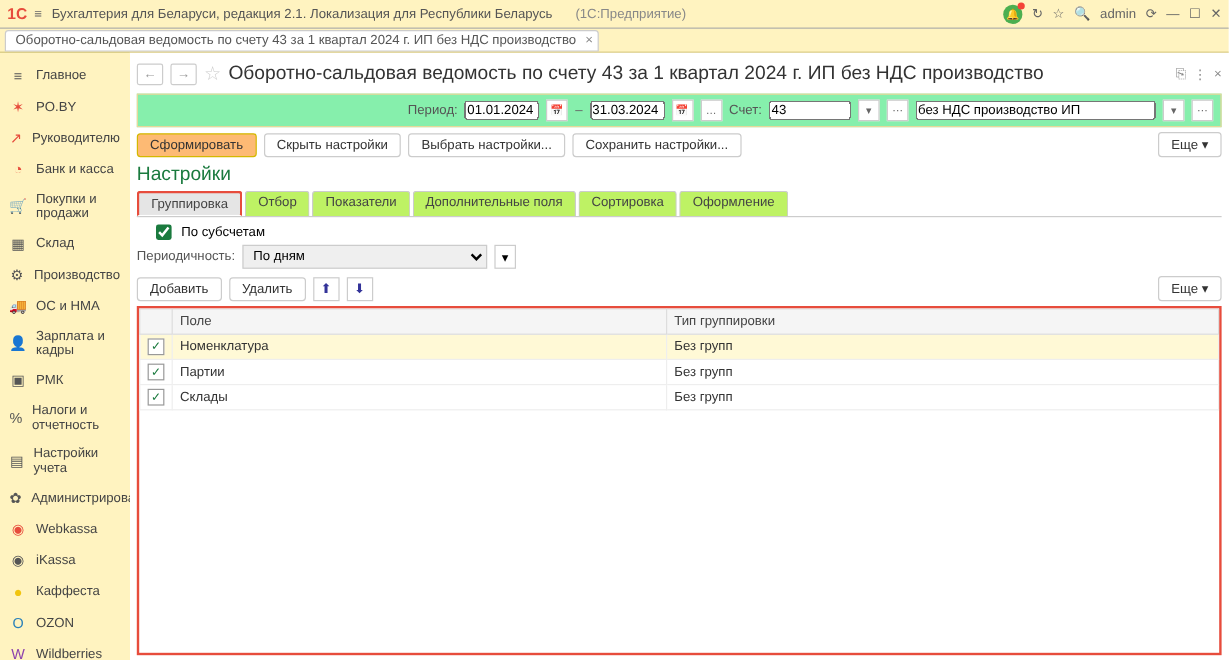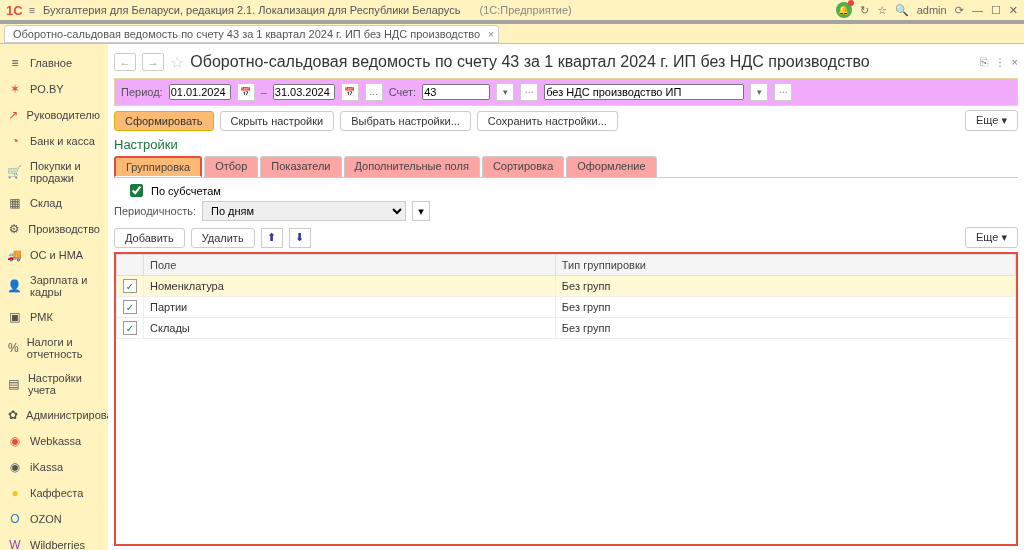--- a/index.html
+++ b/index.html
@@ -1,17 +1,17 @@
 <!DOCTYPE html>
 <html><head>
 <meta charset="utf-8">
 <style>
 * { margin:0; padding:0; box-sizing:border-box; font-family:Arial,sans-serif; font-size:11px; }
 body { background:#fff; width:1024px; height:550px; overflow:hidden; }
-.titlebar { height:24px; background:#fff3c0; display:flex; align-items:center; padding:0 6px; border-bottom:4px solid #a3a3a3; }
+.titlebar { height:24px; background:#fff3c0; display:flex; align-items:center; padding:0 6px; border-bottom:1px solid #a3a3a3; }
 .titlebar .logo { color:#e74c3c; font-weight:bold; font-size:13px; margin-right:6px; }
 .titlebar .menu-icon { margin-right:8px; color:#666; cursor:pointer; }
 .titlebar .title { color:#555; flex:1; }
 .titlebar .subtitle { color:#888;padding-left:16px; }
 .titlebar .right { display:flex; align-items:center; gap:8px; color:#666; }
 .titlebar .bell { background:#4caf50; color:#fff; width:16px; height:16px; border-radius:50%; display:flex; align-items:center; justify-content:center; font-size:9px; position:relative; }
 .titlebar .bell::after { content:''; position:absolute; top:-2px; right:-2px; width:6px; height:6px; background:#f44336; border-radius:50%; }
 .titlebar .ico { cursor:pointer; }
 .tabsbar { height:20px; background:#fff3c0; display:flex; align-items:center; padding:0 4px; border-bottom:1px solid #d4c67a; }
 .tabsbar .tab { background:#fff; border:1px solid #ccc; border-radius:3px 3px 0 0; padding:2px 18px 2px 8px; color:#555; font-size:10px; position:relative; }
@@ -19,35 +19,35 @@
 .main { display:flex; height:506px; }
 .sidebar { width:108px; background:#fff3c0; padding:6px 0; overflow-y:auto; }
 .sidebar .item { display:flex; align-items:center; padding:6px 8px; color:#444; cursor:pointer; gap:8px; }
 .sidebar .ic { width:14px; height:14px; display:inline-flex; align-items:center; justify-content:center; font-size:12px; }
 .content { flex:1; background:#fff; padding:4px 6px; display:flex; flex-direction:column; }
 .header-row { display:flex; align-items:center; gap:6px; height:28px; }
 .nav-btn { width:22px; height:18px; border:1px solid #ccc; background:#fff; border-radius:2px; display:inline-flex; align-items:center; justify-content:center; color:#999; cursor:pointer; }
 .star { color:#ccc; font-size:16px; cursor:pointer; }
 .page-title { font-size:16px; color:#333; }
 .hdr-right { margin-left:auto; display:flex; gap:6px; color:#888; }
-.period-bar { background:#f0abfc; border:1px solid #e6d89a; padding:4px 6px; display:flex; align-items:center; gap:6px; margin-top:2px; }
+.period-bar { background:#86efac; border:1px solid #e6d89a; padding:4px 6px; display:flex; align-items:center; gap:6px; margin-top:2px;justify-content:flex-end; }
 .date-in { width:62px; }
 .acc-in { width:68px; }
 .lbl { color:#555; }
 .cal-btn, .sm-btn { width:18px; height:18px; border:1px solid #ccc; background:#fff; display:inline-flex; align-items:center; justify-content:center; font-size:9px; color:#666; cursor:pointer; }
 .dash { color:#666; }
 .desc-in { flex:0 0 200px; }
 .action-bar { display:flex; gap:6px; align-items:center; margin-top:4px; }
 .btn { border:1px solid #ccc; background:#fff; padding:3px 10px; border-radius:3px; cursor:pointer; color:#333; }
 .btn.primary { background:#fdba74; border-color:#d4b800; }
 .btn.more { margin-left:auto; }
-.settings-title { color:#1a7a3e; margin-top:6px; font-size:13px; }
+.settings-title { color:#1a7a3e; margin-top:6px; font-size:16px; }
 .tabs { display:flex; gap:0; margin-top:4px; border-bottom:1px solid #ccc; }
-.tabs .t { padding:3px 10px; border:1px solid #ccc; border-bottom:none; background:#fca5a5; cursor:pointer; color:#444; border-radius:3px 3px 0 0; margin-right:2px; }
-.tabs .t.active { background:#fdba74; border:2px solid #e74c3c; border-bottom:1px solid #fff; position:relative; z-index:1; }
+.tabs .t { padding:3px 10px; border:1px solid #ccc; border-bottom:none; background:#bef264; cursor:pointer; color:#444; border-radius:3px 3px 0 0; margin-right:2px; }
+.tabs .t.active { background:#e5e5e5; border:2px solid #e74c3c; border-bottom:1px solid #fff; position:relative; z-index:1; }
 .sub-row { display:flex; align-items:center; gap:8px; margin-top:6px;padding-left:16px; }
 .sub-row input[type="checkbox"] { accent-color:#1a7a3e; }
 .period-sel { margin-top:4px; display:flex; align-items:center; gap:6px; }
 .period-sel select { border:1px solid #ccc; padding:2px 4px; width:204px; height:20px; }
 .dd-btn { width:18px; height:20px; border:1px solid #ccc; background:#fff; display:inline-flex; align-items:center; justify-content:center; cursor:pointer; }
 .tbl-bar { display:flex; gap:6px; align-items:center; margin-top:6px; }
 .arr-btn { width:22px; height:20px; border:1px solid #ccc; background:#fff; display:inline-flex; align-items:center; justify-content:center; color:#339; cursor:pointer; }
 .table-wrap { border:2px solid #e74c3c; margin-top:4px; flex:1; overflow:auto; }
 table { width:100%; border-collapse:collapse; }
 thead th { background:#f5f5f5; text-align:left; padding:4px 6px; border:1px solid #ddd; color:#444; font-weight:normal; }

